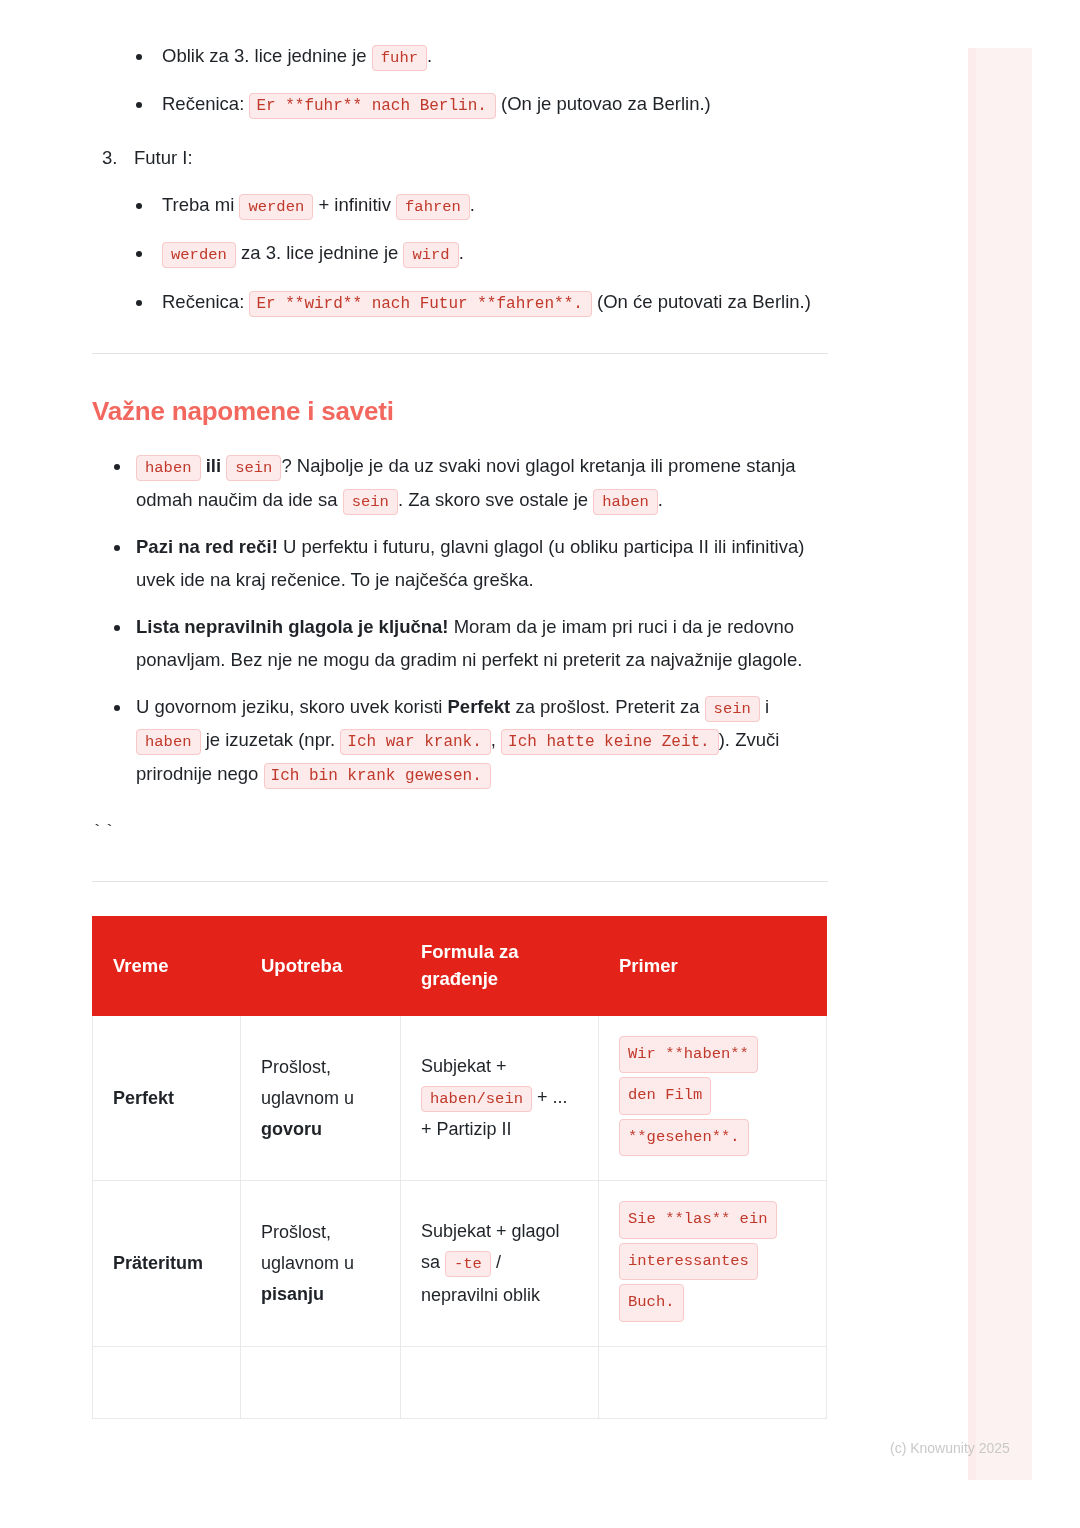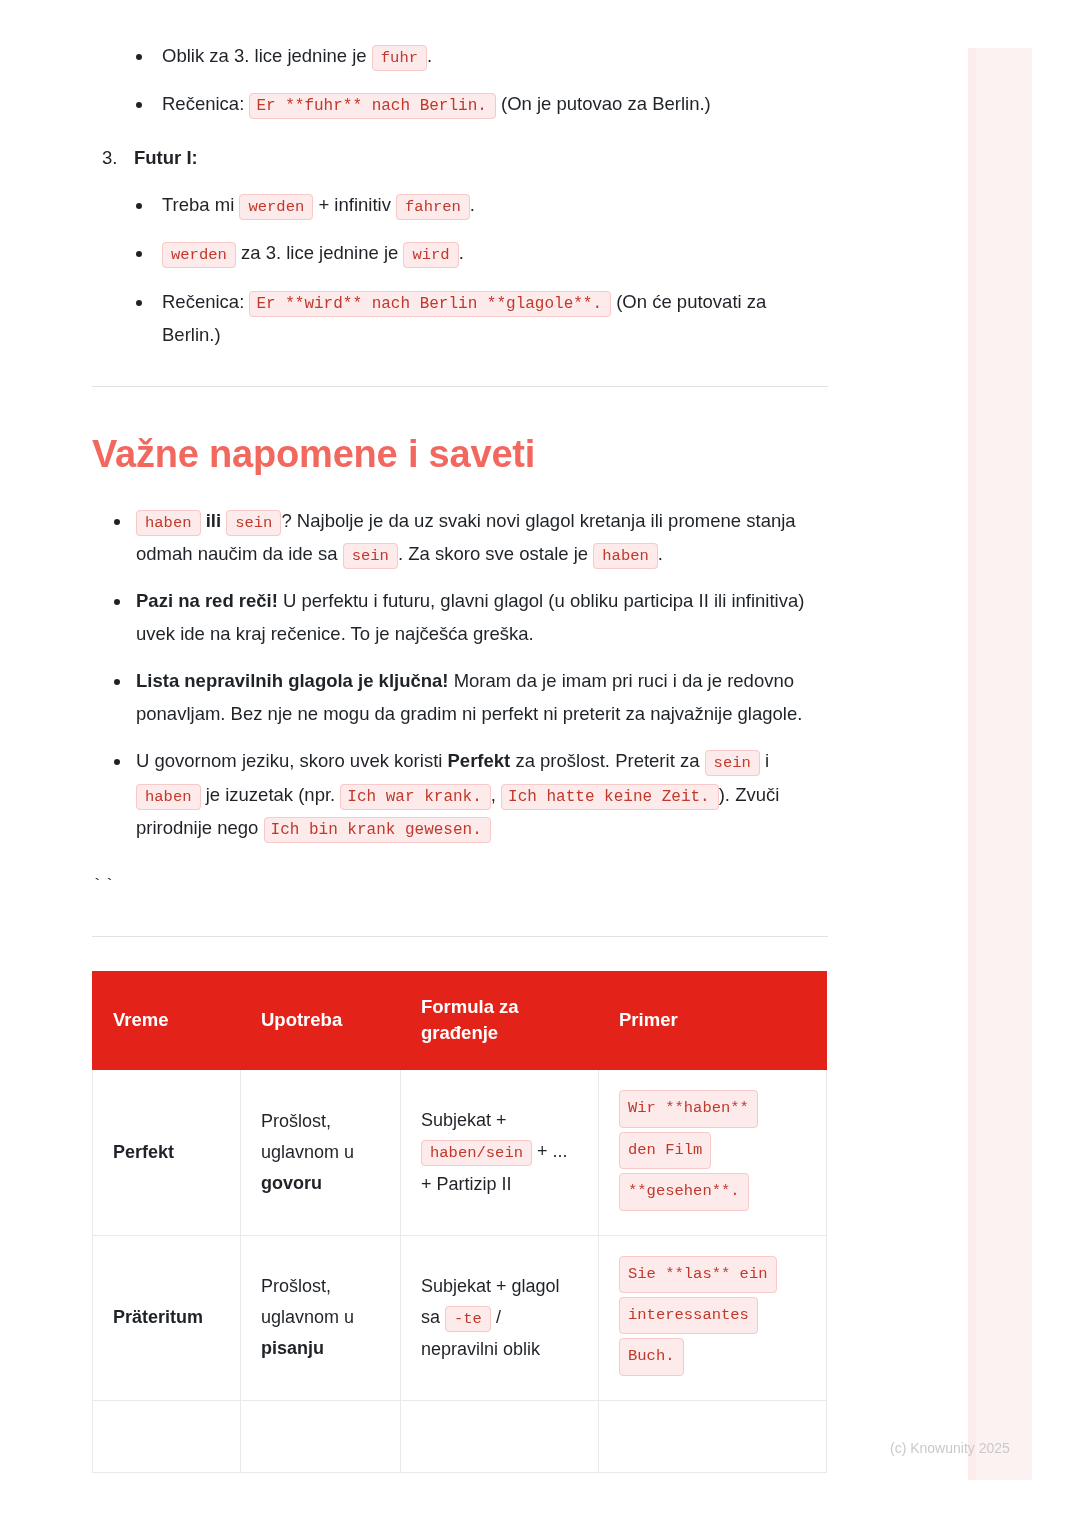--- a/index.html
+++ b/index.html
@@ -78,40 +78,40 @@
   .numbered {
     position: relative;
     padding-left: 42px;
     margin: 20px 0 14px 0;
   }
   .numbered .num {
     position: absolute;
     left: 10px;
     top: 0;
   }
-  .numbered b { font-weight: bold; }
+  .numbered b { font-weight: normal; }
 
   
   code {
     font-family: "Liberation Mono", "DejaVu Sans Mono", monospace;
     background: #fdeaea;
     border: 1px solid #f7c9c9;
     border-radius: 4px;
     color: #c0392b;
     font-size: 15.5px;
     padding: 3px 8px;
     white-space: pre;
     line-height: 1.9;
   }
   code.lg { font-size: 16px; padding-left: 6px; }
 
   
   h2.section {
     color: #f2685f;
-    font-size: 38px;
+    font-size: 26px;
     font-weight: bold;
     margin: 0 0 16px 0;
     letter-spacing: -0.2px;
   }
   .rule {
     border: 0;
     border-top: 1px solid #e2e2e2;
     margin: 34px 0 34px 0;
   }
   .backticks {
@@ -188,21 +188,21 @@
     </div>
 
     <ul class="bullets inner">
       <li>
         <span>Treba mi </span><code>werden</code><span> + infinitiv </span><code>fahren</code><span>.</span>
       </li>
       <li>
         <code>werden</code><span> za 3. lice jednine je </span><code>wird</code><span>.</span>
       </li>
       <li>
-        <span>Rečenica: </span><code class="lg">Er **wird** nach Berlin **glagole**.</code> <span>(On će putovati za Berlin.)</span>
+        <span>Rečenica: </span><code class="lg">Er **wird** nach Futur **fahren**.</code> <span>(On će putovati za Berlin.)</span>
       </li>
     </ul>
 
     <hr class="rule">
 
     <h2 class="section">Važne napomene i saveti</h2>
 
     <ul class="bullets">
       <li>
         <code>haben</code> <b>ili</b> <code>sein</code><span>? Najbolje je da uz svaki novi glagol kretanja ili promene stanja odmah naučim da ide sa </span><code>sein</code><span>. Za skoro sve ostale je </span><code>haben</code><span>.</span>

